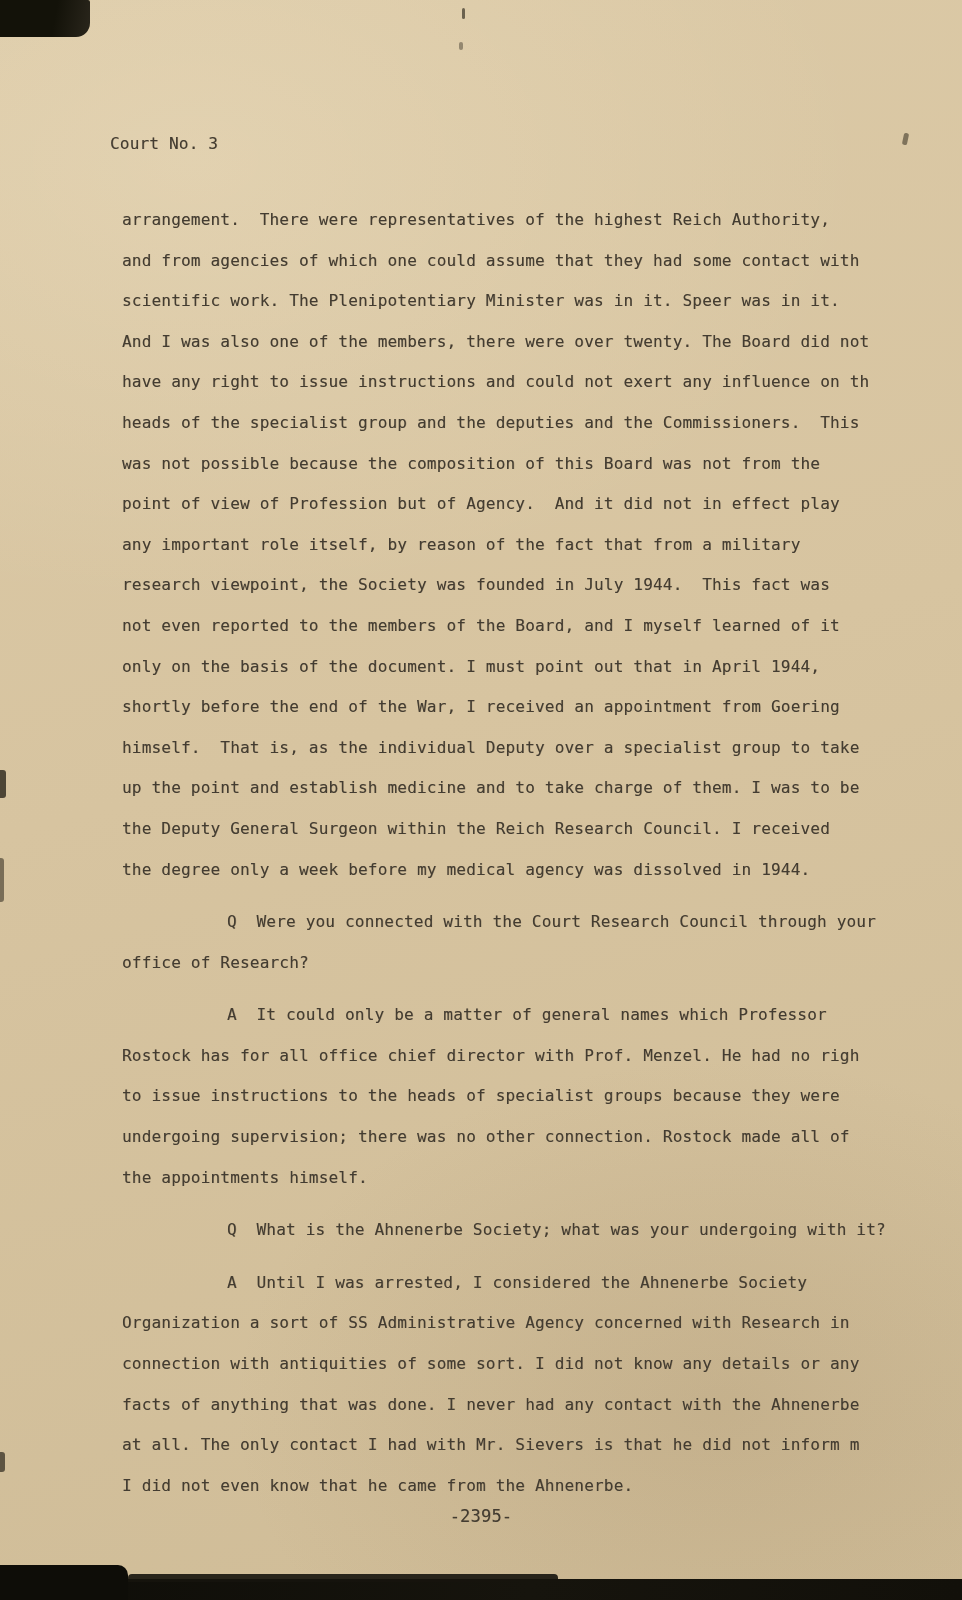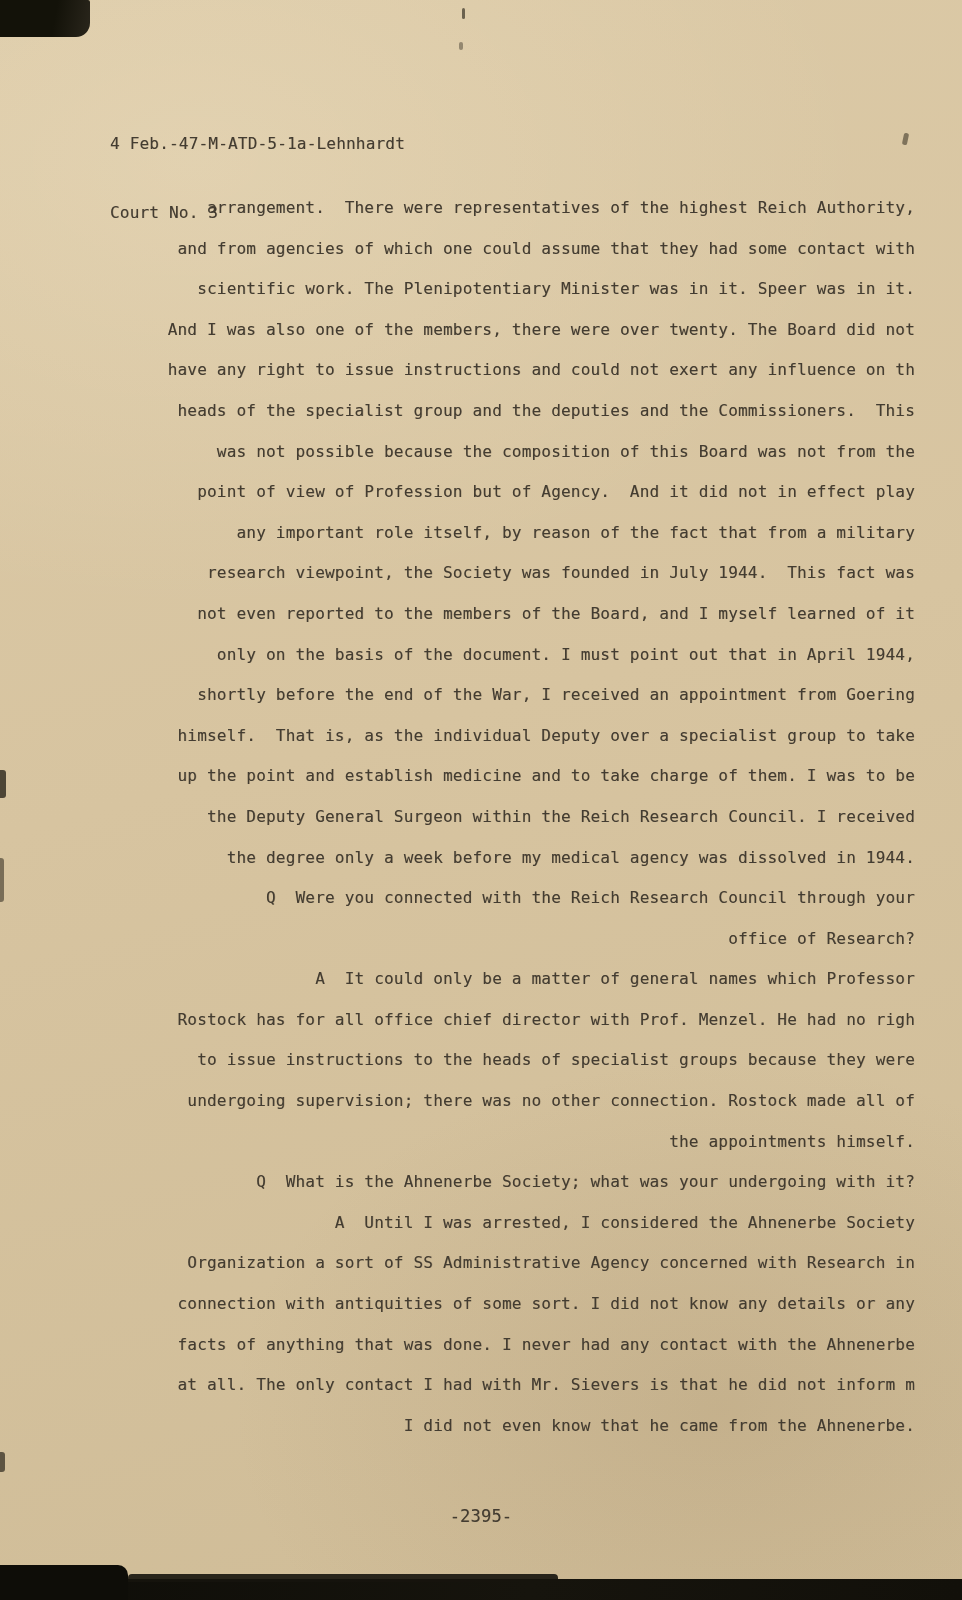--- a/index.html
+++ b/index.html
@@ -34,23 +34,22 @@
   }
   .content {
     position: absolute;
     left: 110px;
     top: 188px;
     width: 805px;
     font-size: 16px;
     line-height: 40.6px;
   }
   .content p {
-    margin: 0;
+    margin: 12px;
     white-space: pre-wrap;
-    text-align: right;
   }
   .content p.qa {
     text-indent: 105px;
   }
   .footer {
     position: absolute;
     left: 0;
     top: 1506px;
     width: 100%;
     text-align: center;
@@ -102,21 +101,20 @@
   <div class="artifact top-speck-2"></div>
   <div class="artifact right-speck"></div>
   <div class="artifact edge-mark-1"></div>
   <div class="artifact edge-mark-2"></div>
   <div class="artifact edge-mark-3"></div>
   <div class="artifact bottom-band"></div>
   <div class="artifact bottom-left-block"></div>
   <div class="artifact bottom-mid-bump"></div>
 
   <div class="header typewriter">
-    <div>4 Feb.-47-M-ATD-5-1a-Lehnhardt</div>
     <div>Court No. 3</div>
   </div>
 
   <div class="content typewriter">
       <p class="para body">arrangement.  There were representatives of the highest Reich Authority,
 and from agencies of which one could assume that they had some contact with
 scientific work. The Plenipotentiary Minister was in it. Speer was in it.
 And I was also one of the members, there were over twenty. The Board did not
 have any right to issue instructions and could not exert any influence on th
 heads of the specialist group and the deputies and the Commissioners.  This
@@ -124,21 +122,21 @@
 point of view of Profession but of Agency.  And it did not in effect play
 any important role itself, by reason of the fact that from a military
 research viewpoint, the Society was founded in July 1944.  This fact was
 not even reported to the members of the Board, and I myself learned of it
 only on the basis of the document. I must point out that in April 1944,
 shortly before the end of the War, I received an appointment from Goering
 himself.  That is, as the individual Deputy over a specialist group to take
 up the point and establish medicine and to take charge of them. I was to be
 the Deputy General Surgeon within the Reich Research Council. I received
 the degree only a week before my medical agency was dissolved in 1944.</p>
-      <p class="para qa">Q  Were you connected with the Reich Research Council through your
+      <p class="para qa">Q  Were you connected with the Court Research Council through your
 office of Research?</p>
       <p class="para qa">A  It could only be a matter of general names which Professor
 Rostock has for all office chief director with Prof. Menzel. He had no righ
 to issue instructions to the heads of specialist groups because they were
 undergoing supervision; there was no other connection. Rostock made all of
 the appointments himself.</p>
       <p class="para qa">Q  What is the Ahnenerbe Society; what was your undergoing with it?</p>
       <p class="para qa">A  Until I was arrested, I considered the Ahnenerbe Society
 Organization a sort of SS Administrative Agency concerned with Research in
 connection with antiquities of some sort. I did not know any details or any

